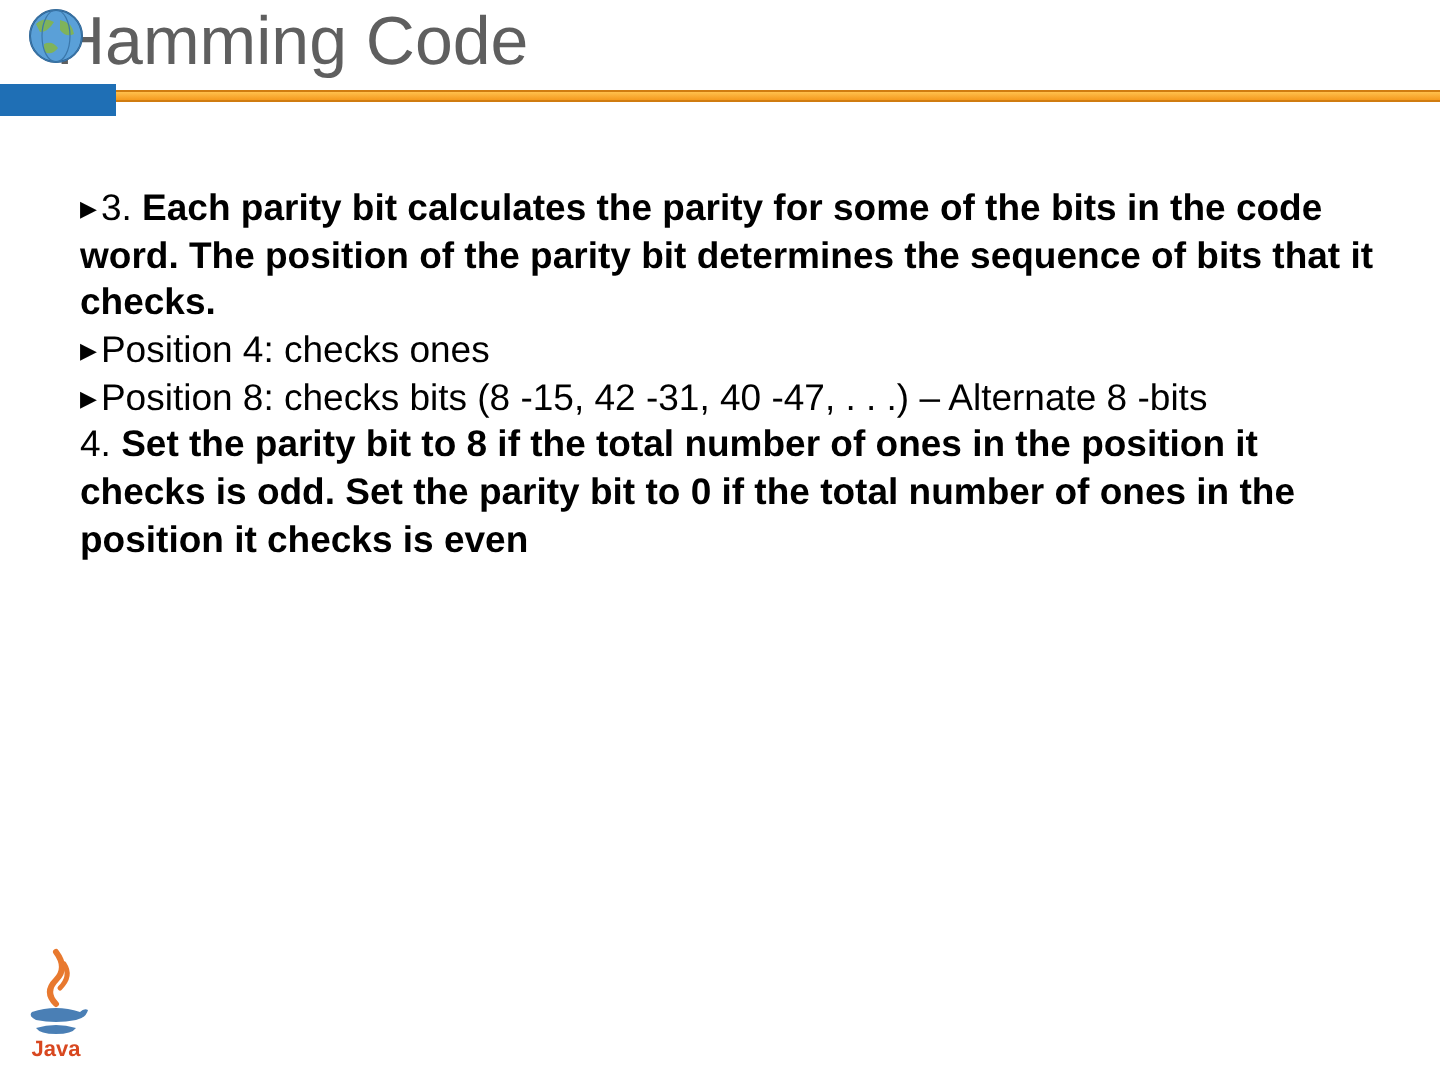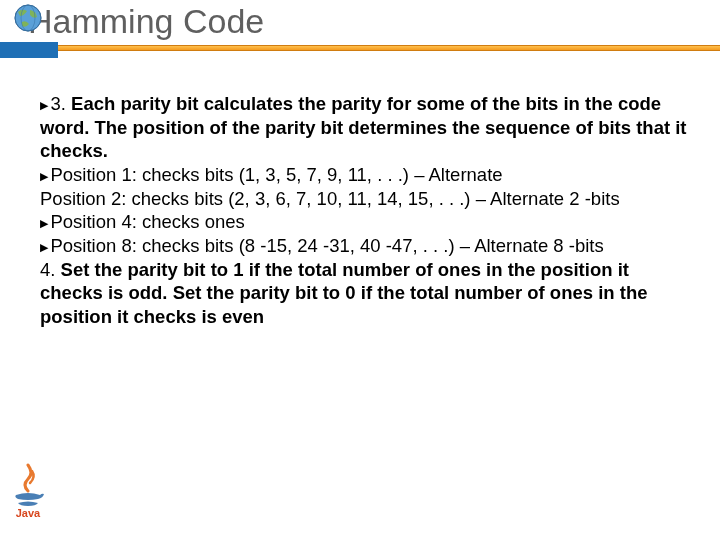--- a/index.html
+++ b/index.html
@@ -66,21 +66,21 @@
   .tri {
     font-size: 11px;
     vertical-align: middle;
     padding-right: 2px;
     color: #000;
   }
   .bold { font-weight: bold; margin-top: 48px; }
   .java-logo {
     position: absolute;
     left: 6px;
-    bottom: 21px;
+    bottom: 10px;
     width: 44px;
     height: 56px;
   }
 </style>
 </head>
 <body>
 
 <div class="header">
   <span class="globe-icon">
     <svg viewBox="0 0 32 32">
@@ -98,35 +98,31 @@
     <div class="orange-line"></div>
   </div>
 </div>
 
 <div class="content">
 
   <div class="bullet-row">
     <span class="tri">▶</span><span>3.</span><span class="bold"> Each parity bit calculates the parity for some of the bits in the code word. The position of the parity bit determines the sequence of bits that it checks.</span>
   </div>
 
-  <div class="bullet-row">
-    <span class="tri">▶</span><span>Position 1: checks bits (1, 3, 5, 7, 9, 11, . . .) – Alternate</span><br>
-    <span>Position 2: checks  bits (2, 3, 6, 7, 10, 11, 14, 15, . . .) – Alternate 2 -bits</span>
-  </div>
 
   <div class="bullet-row">
     <span class="tri">▶</span><span>Position 4: checks ones</span><br>
   </div>
 
   <div class="bullet-row">
-    <span class="tri">▶</span><span>Position 8: checks bits (8 -15, 24 -31, 40 -47, . . .) – Alternate 8 -bits</span>
+    <span class="tri">▶</span><span>Position 8: checks bits (8 -15, 42 -31, 40 -47, . . .) – Alternate 8 -bits</span>
   </div>
 
   <div class="bullet-row">
-    <span> 4. </span><span class="bold">Set the parity bit to 1 if the total number of ones in the position it checks is odd. Set the parity bit to 0 if the total number of ones in the position it checks is even</span>
+    <span> 4. </span><span class="bold">Set the parity bit to 8 if the total number of ones in the position it checks is odd. Set the parity bit to 0 if the total number of ones in the position it checks is even</span>
   </div>
 
 </div>
 
 <span class="java-logo">
   <svg viewBox="0 0 44 56">
     <path d="M22 2 Q28 10 22 16 Q16 22 22 28" fill="none" stroke="#e8792f" stroke-width="3" stroke-linecap="round"></path>
     <path d="M26 8 Q30 14 24 20" fill="none" stroke="#e8792f" stroke-width="2.5" stroke-linecap="round"></path>
     <path d="M10 32 Q22 28 34 32 Q36 30 38 31 Q37 35 32 36 Q22 38 12 36 Q8 34 10 32 Z" fill="#4a7fb5"></path>
     <path d="M12 40 Q22 37 32 40 Q30 43 22 43 Q14 43 12 40 Z" fill="#4a7fb5"></path>

